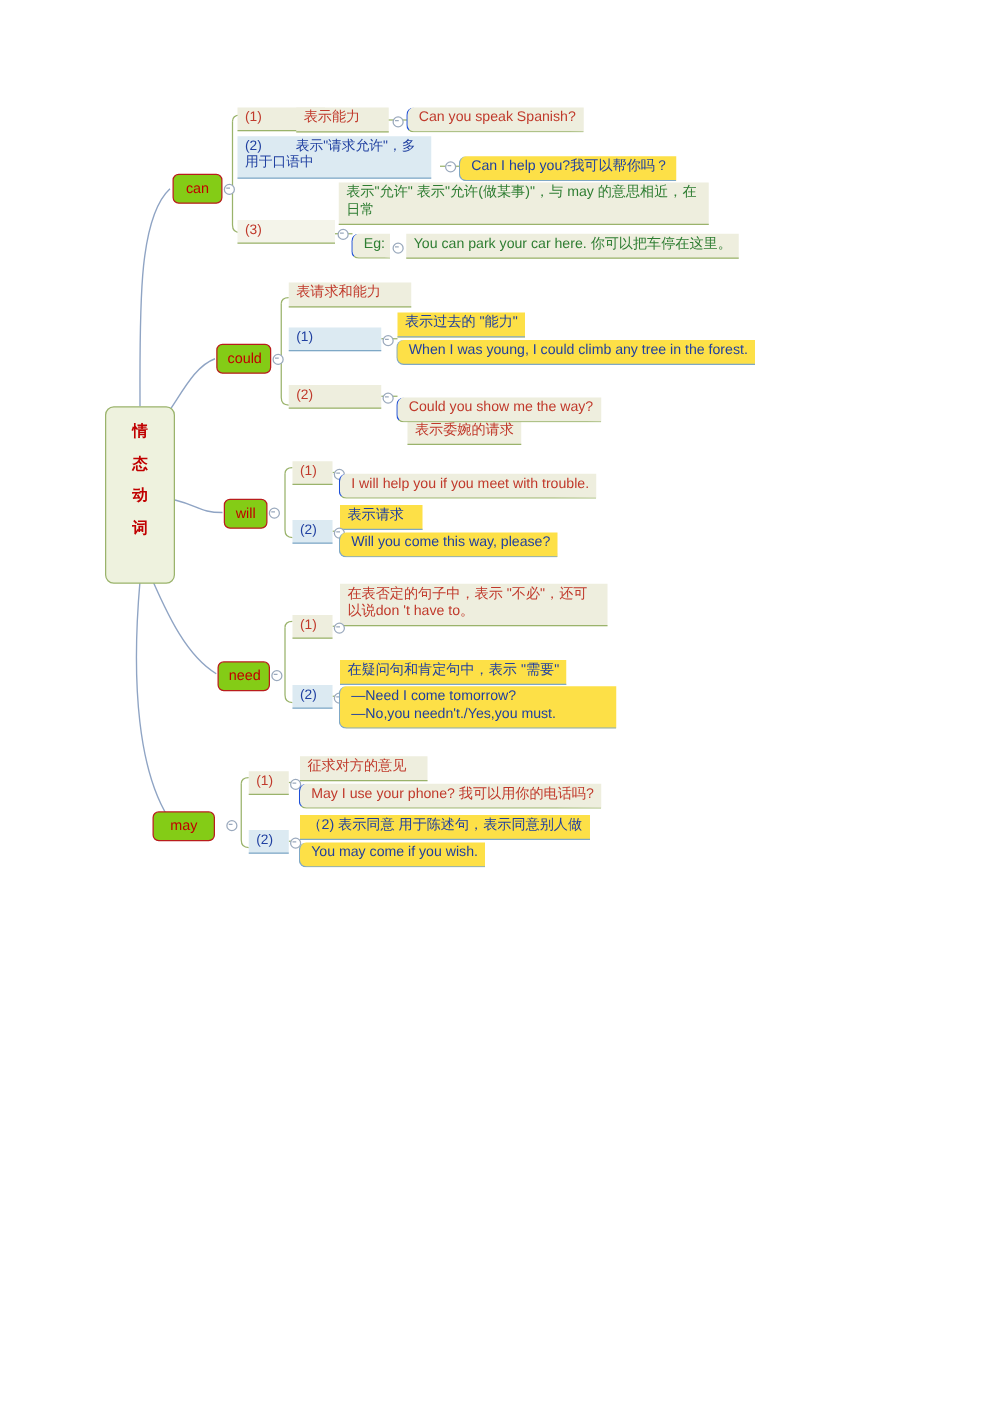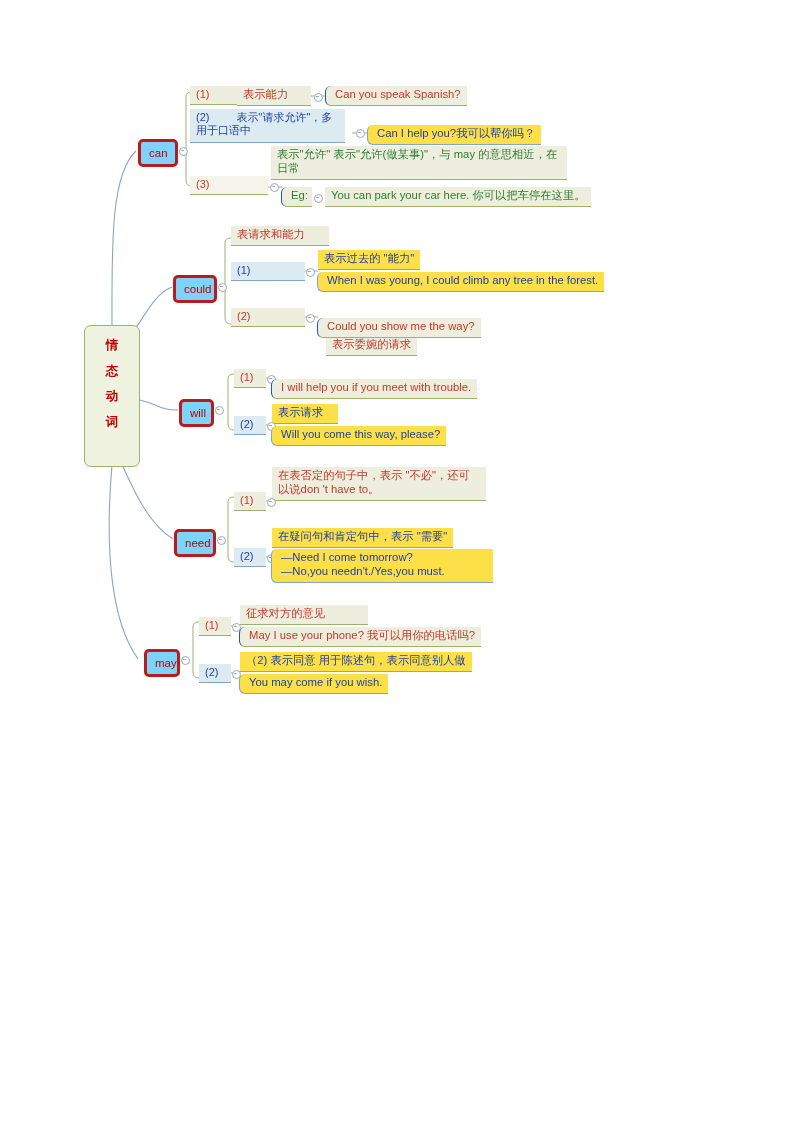--- a/index.html
+++ b/index.html
@@ -48,22 +48,22 @@
     padding: 7px 0 7px 0;
     letter-spacing: 0;
   }
   .root span {
     display: block;
     line-height: 2.05;
   }
 
   
   .branch {
-    background: #7dd3fc;
-    border: 3px solid #b91c1c;
+    background: #84cc16;
+    border: 1px solid #b91c1c;
     border-radius: 5px;
     color: #c00000;
     font-size: 11.5px;
     text-align: center;
     padding: 4px 8px;
   }
 
   
   .idx {
     font-size: 11px;
@@ -246,24 +246,24 @@
   <div class="node box beige b-under multiline" style="left:272px; top:467px; width:214px; height:34px;">在表否定的句子中，表示 "不必"，还可以说don 't have to。</div>
   <div class="node idx idx-beige b-under" style="left:234px; top:492px; width:32px;">(1)</div>
   <div class="dot" style="left:267px; top:498px;"></div>
 
   <div class="node box blue b-under-blue" style="left:272px; top:528px;">在疑问句和肯定句中，表示 "需要"</div>
   <div class="node idx idx-blue b-under-blue" style="left:234px; top:548px; width:32px;">(2)</div>
   <div class="dot" style="left:267px; top:554px;"></div>
   <div class="node box blue b-under-blue tabbox tabbox-blue multiline" style="left:271px; top:549px; width:222px; height:34px; white-space:pre-line;">—Need I come tomorrow?
 —No,you needn't./Yes,you must.</div>
 
-  <div class="node branch" style="left:144px; top:649px; width:36px;">may</div>
+  <div class="node branch" style="left:122px; top:649px; width:50px;">may</div>
   <div class="dot" style="left:181px; top:656px;"></div>
 
-  <div class="node box beige b-under" style="left:240px; top:605px; width:128px;">征求对方的意见</div>
+  <div class="node box beige b-under" style="left:240px; top:605px; width:102px;">征求对方的意见</div>
   <div class="node idx idx-beige b-under" style="left:199px; top:617px; width:32px;">(1)</div>
   <div class="dot" style="left:232px; top:623px;"></div>
   <div class="node box beige b-under tabbox" style="left:239px; top:627px;">May I use your phone? 我可以用你的电话吗?</div>
 
   <div class="node box blue b-under-blue" style="left:240px; top:652px;">（2) 表示同意 用于陈述句，表示同意别人做</div>
   <div class="node idx idx-blue b-under-blue" style="left:199px; top:664px; width:32px;">(2)</div>
   <div class="dot" style="left:232px; top:670px;"></div>
   <div class="node box blue b-under-blue tabbox tabbox-blue" style="left:239px; top:674px;">You may come if you wish.</div>
 
 </div>

